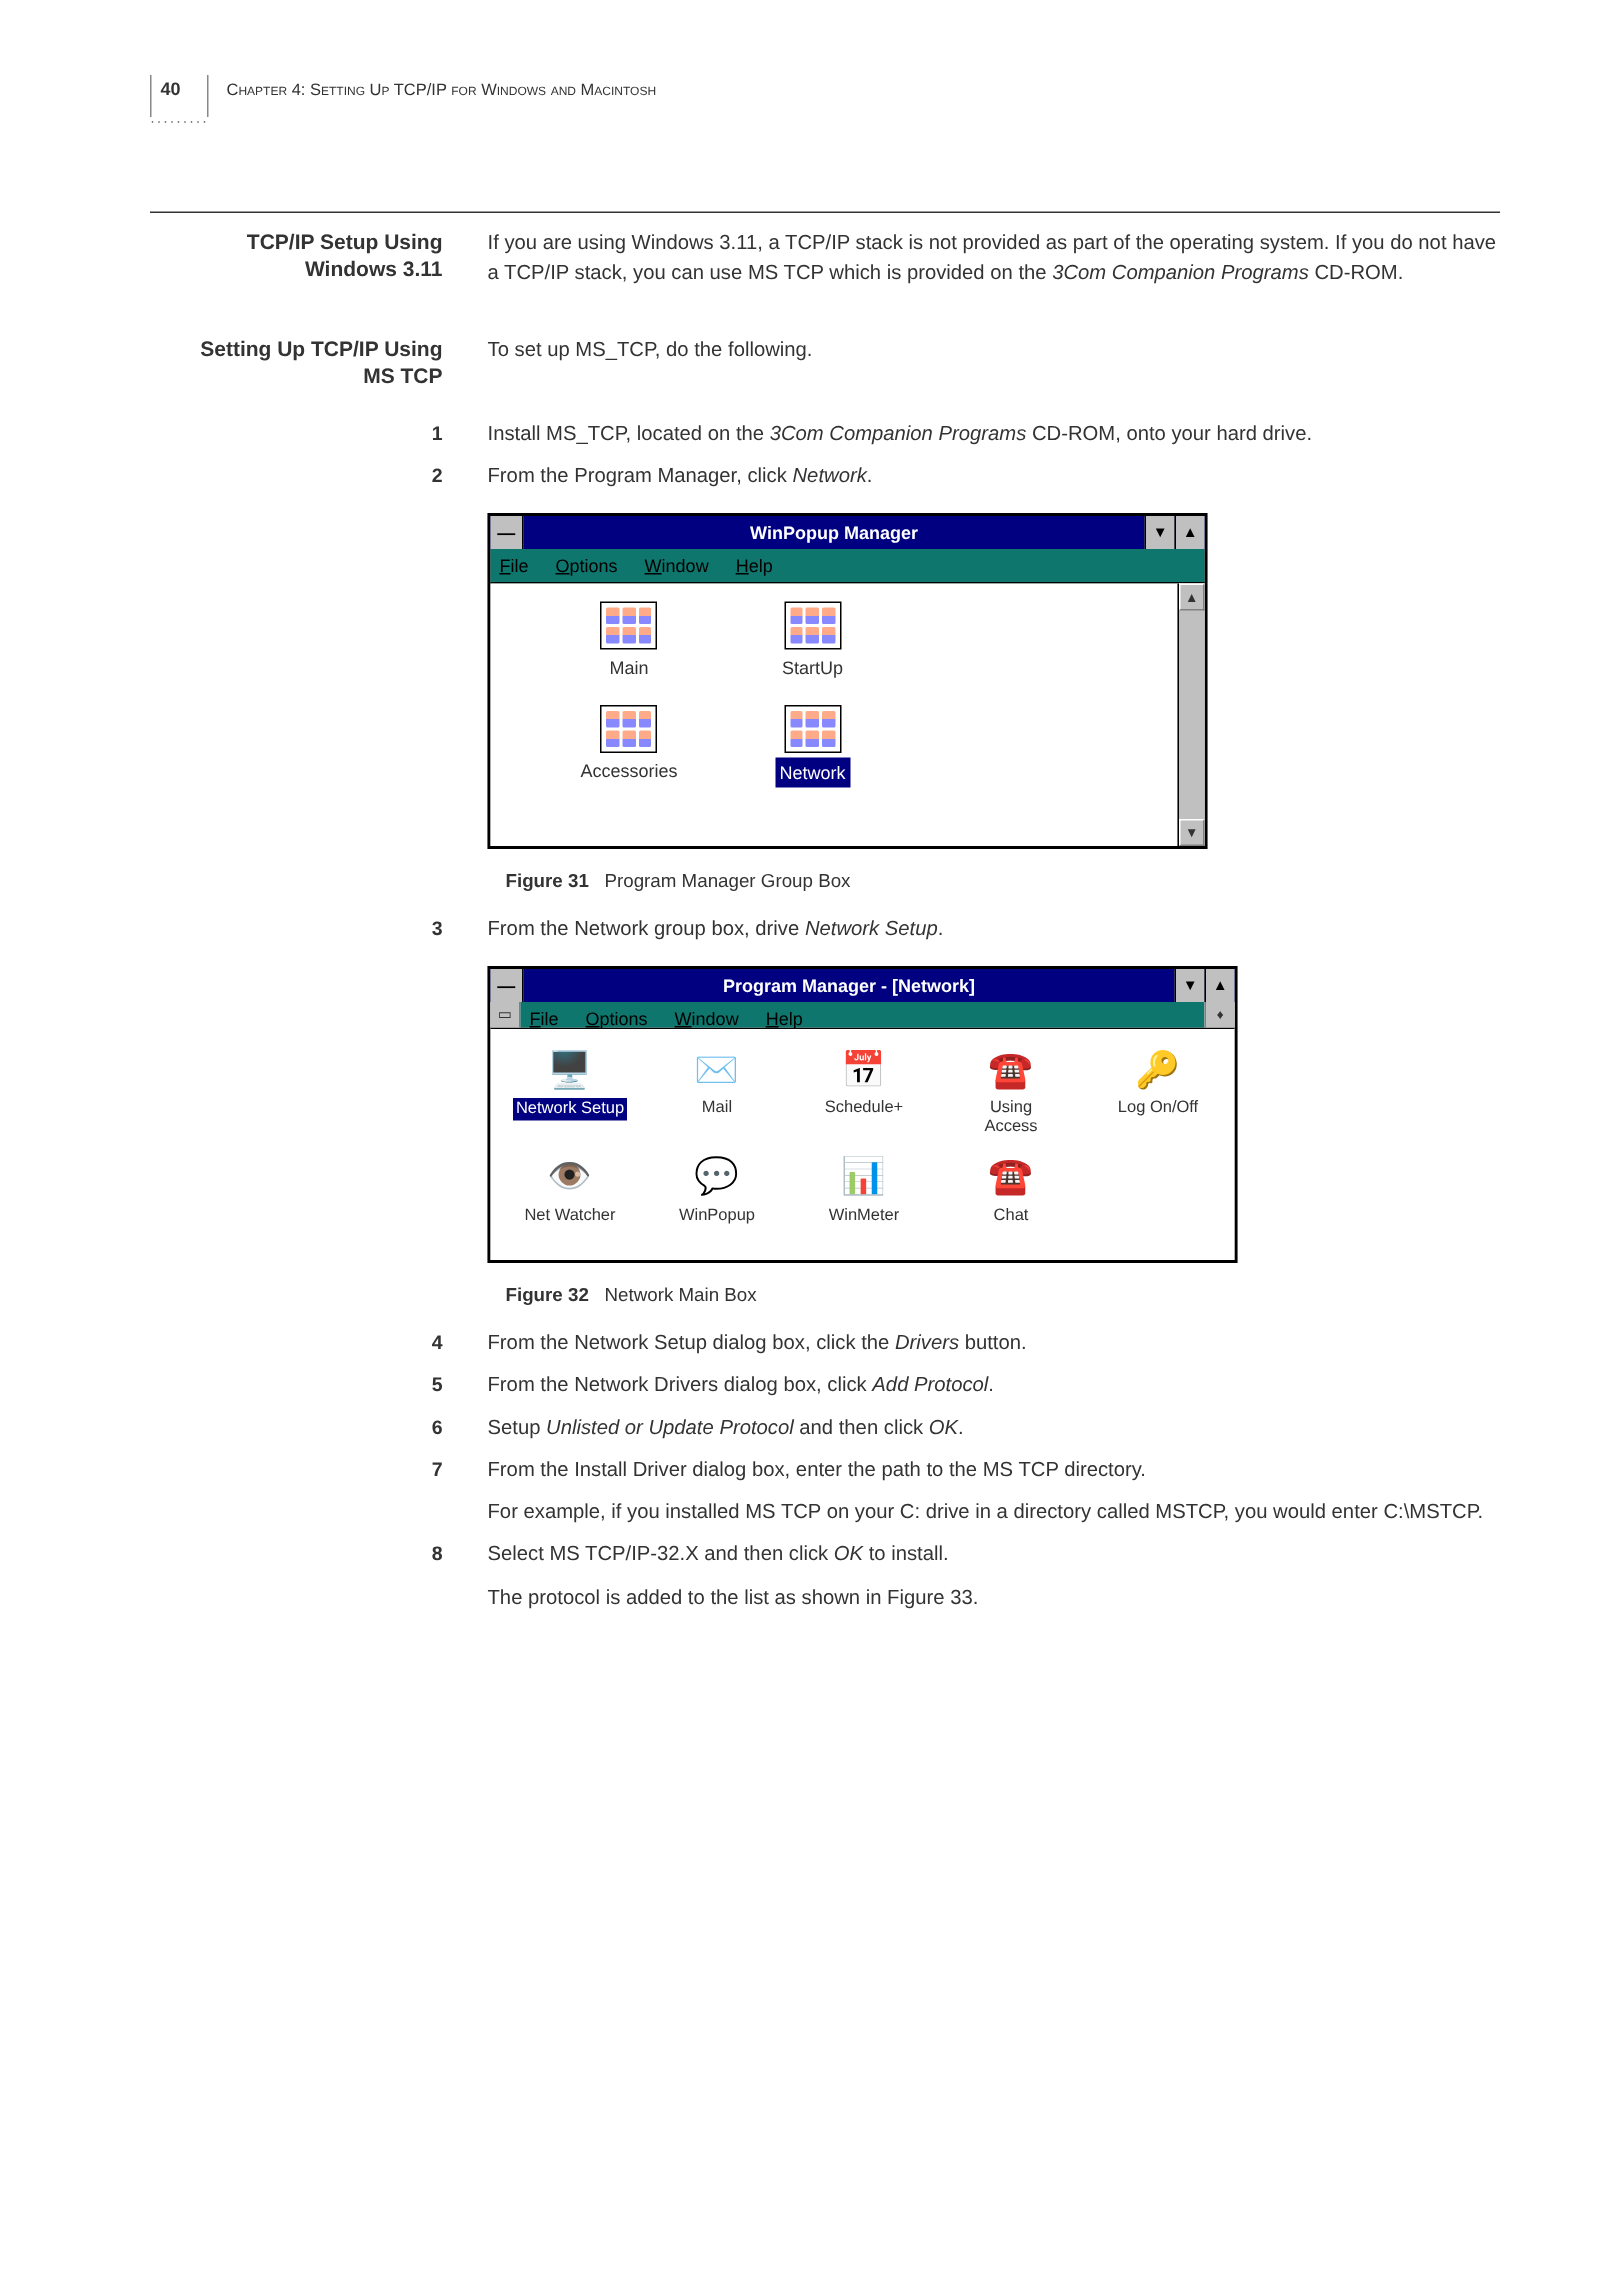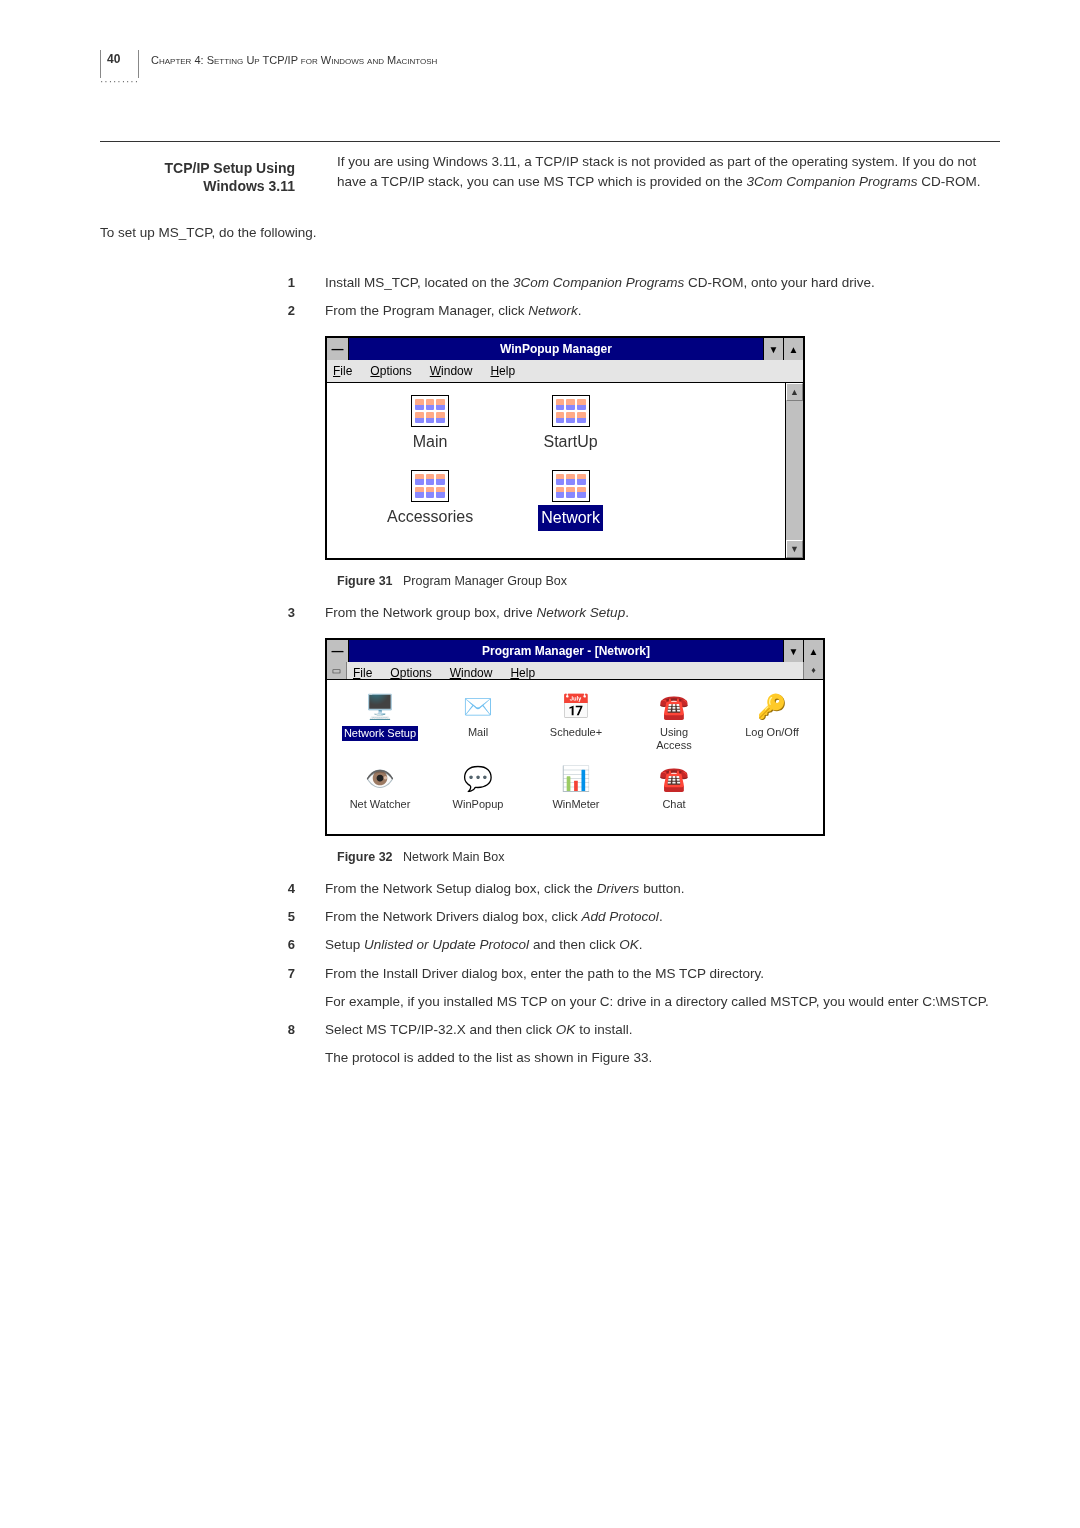--- a/index.html
+++ b/index.html
@@ -37,23 +37,22 @@
     font-variant: small-caps;
     padding-top: 2px;
   }
   .hr-top {
     border: none;
     border-top: 1px solid #333;
     margin-bottom: 10px;
   }
   .section {
     display: flex;
-    gap: 42px;
+    gap: 30px;
     margin-bottom: 20px;
-    align-items: center;
   }
   .left-col {
     width: 195px;
     flex-shrink: 0;
     text-align: right;
     font-weight: bold;
     font-size: 14px;
     line-height: 1.3;
   }
   .right-col {
@@ -116,21 +115,21 @@
     width: 20px;
     background: #c0c0c0;
     border-left: 1px solid #000;
     display: flex;
     align-items: center;
     justify-content: center;
     color: #000;
     font-size: 10px;
   }
   .menu-bar {
-    background: #e5e5e5;
+    background: #0f766e;
     border-bottom: 1px solid #000;
     padding: 2px 6px;
     display: flex;
     gap: 18px;
   }
   .menu-bar span { color: #000; }
   .menu-bar .ul { text-decoration: underline; }
   .client-area {
     background: #fff;
     position: relative;
@@ -173,21 +172,21 @@
     display: grid;
     grid-template-columns: repeat(3, 1fr);
     grid-template-rows: repeat(2, 1fr);
     gap: 2px;
     padding: 3px;
   }
   .gicon-box .dot {
     background: linear-gradient(to bottom, #fa8 50%, #88f 50%);
     border-radius: 1px;
   }
-  .group-label { font-size: 16px; }
+  .group-label { font-size: 12px; }
   .group-label.sel {
     background: #000080;
     color: #fff;
     padding: 1px 3px;
     display: inline-block;
   }
   .fig-caption {
     margin-left: 225px;
     font-size: 12.5px;
     margin-bottom: 12px;
@@ -271,20 +270,24 @@
   <div class="left-col">
     <span>TCP/IP Setup Using</span><br>
     <span>Windows 3.11</span>
   </div>
   <div class="right-col">
     <p><span>If you are using Windows 3.11, a TCP/IP stack is not provided as part of the operating system. If you do not have a TCP/IP stack, you can use MS TCP which is provided on the </span><span class="italic">3Com Companion Programs</span><span> CD-ROM.</span></p>
   </div>
 </div>
 
 <div class="section">
+  <div class="left-col">
+    <span>Setting Up TCP/IP Using</span><br>
+    <span>MS TCP</span>
+  </div>
   <div class="right-col">
     <p>To set up MS_TCP, do the following.</p>
   </div>
 </div>
 
 <div class="ol-row">
   <div class="ol-num">1</div>
   <div class="ol-text">
     <span>Install MS_TCP, located on the </span><span class="italic">3Com Companion Programs</span><span> CD-ROM, onto your hard drive.</span>
   </div>

